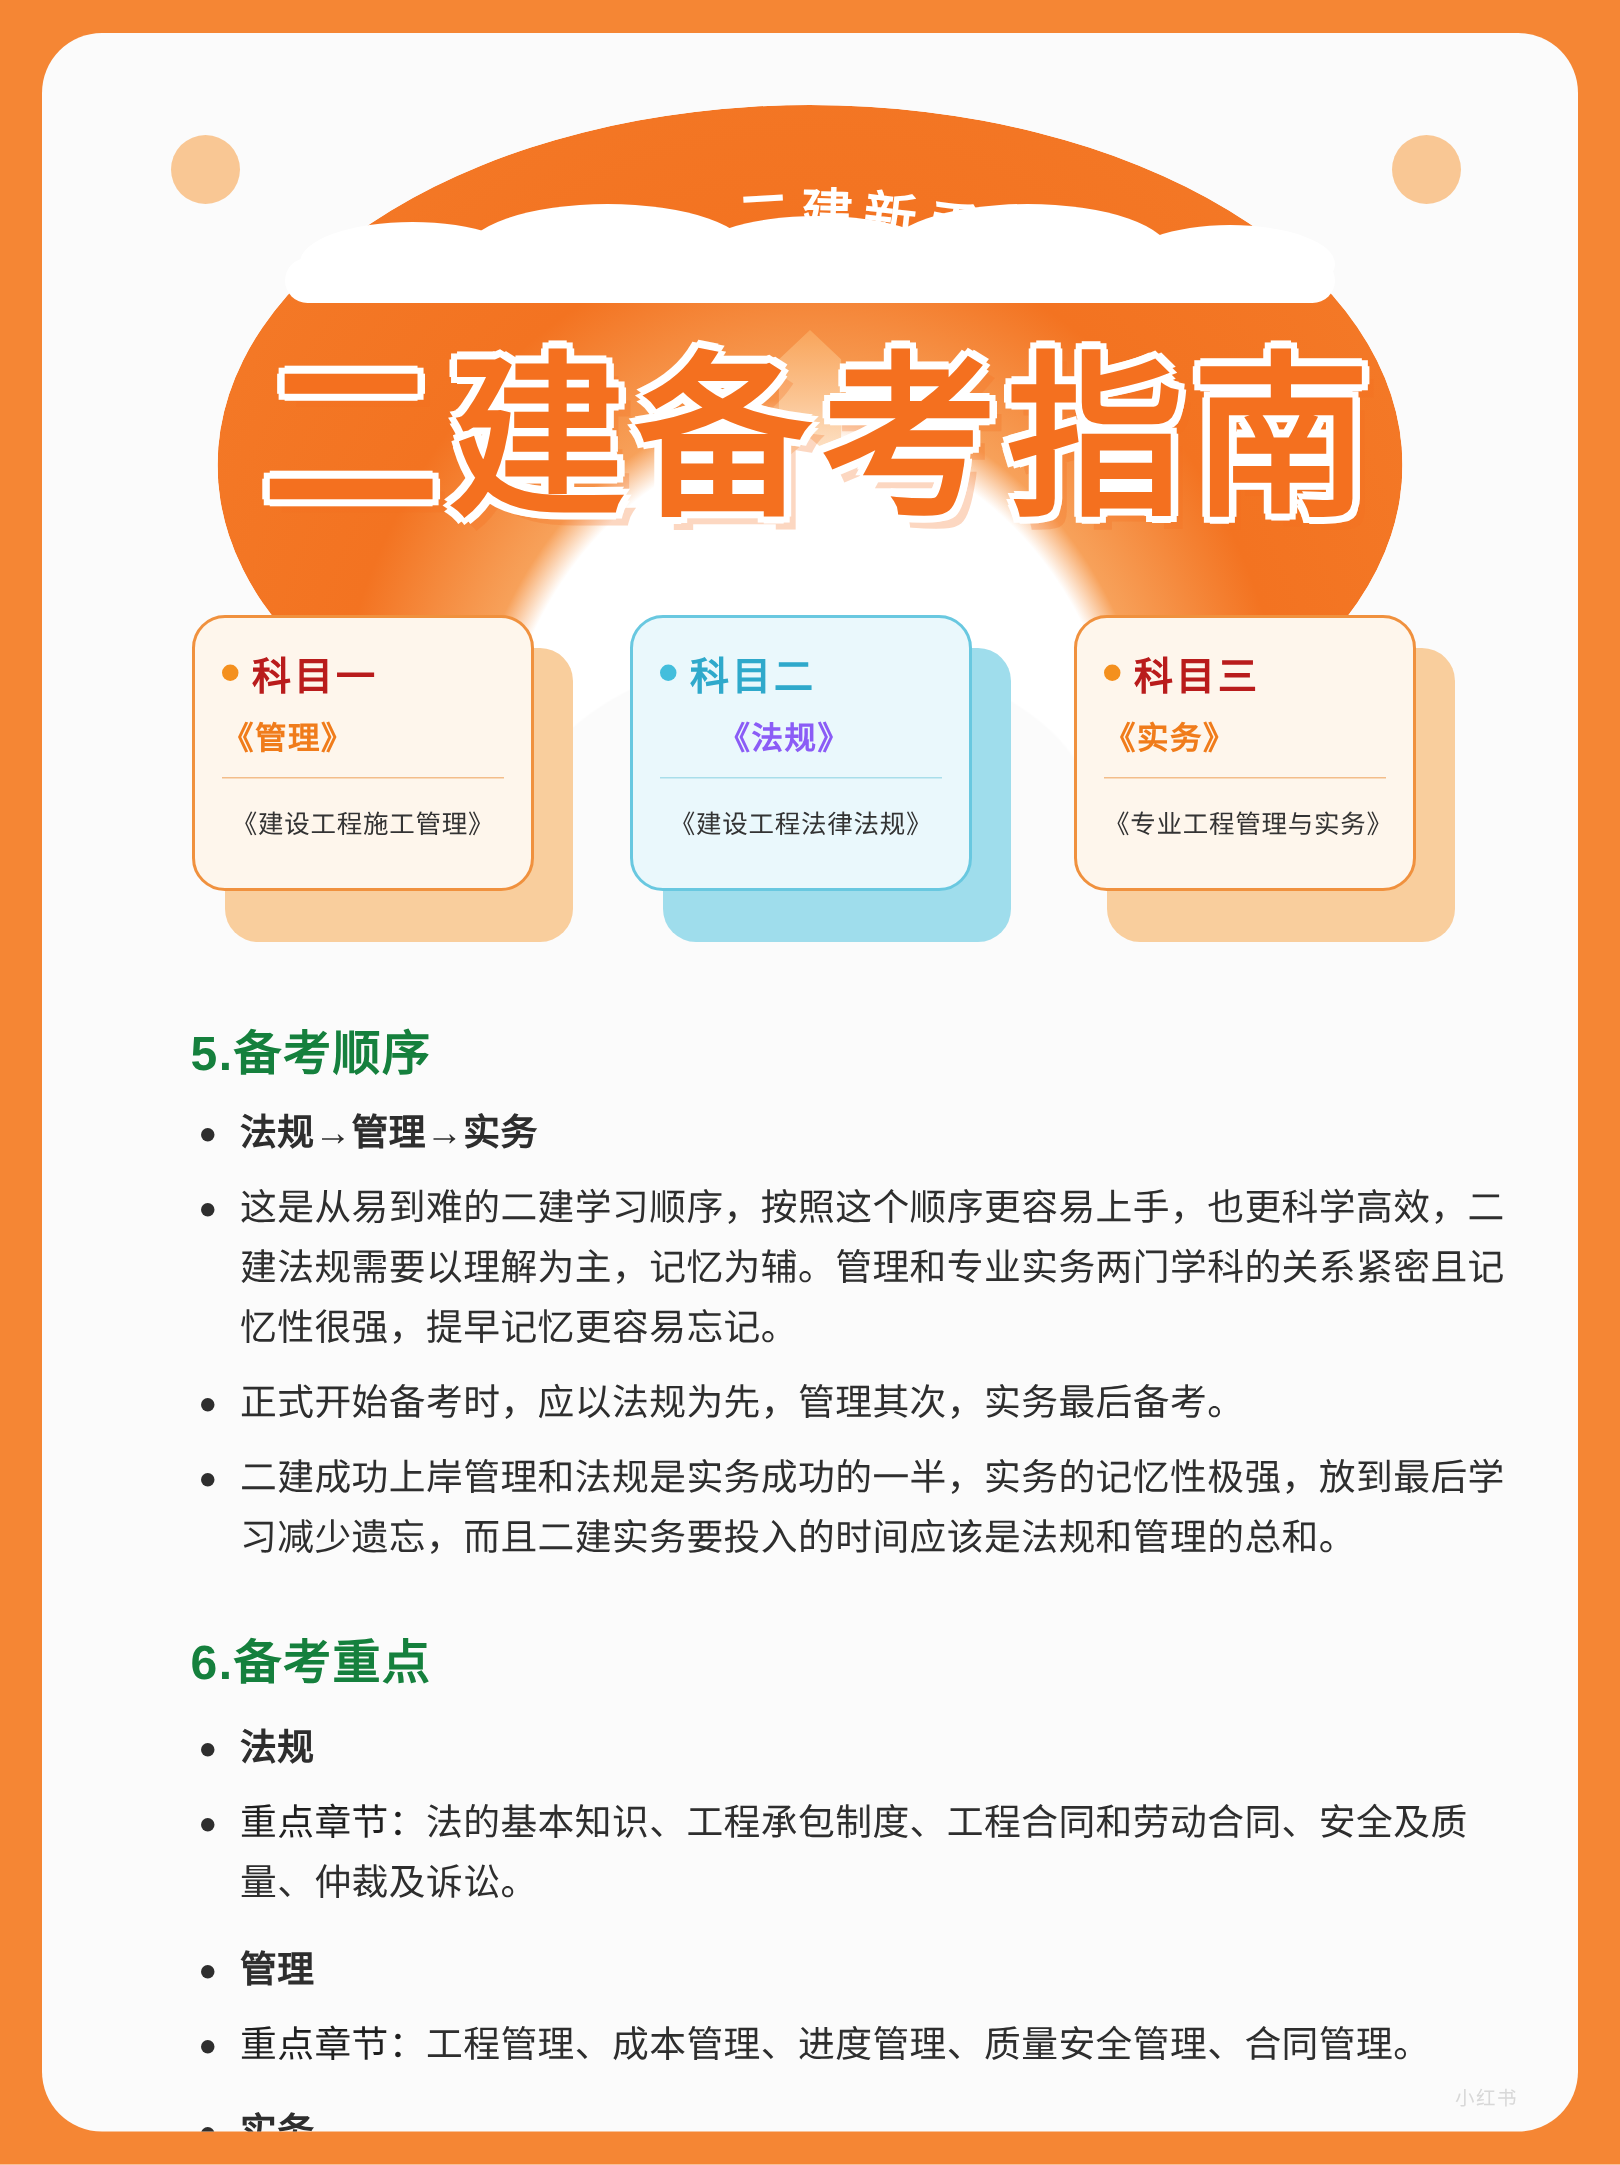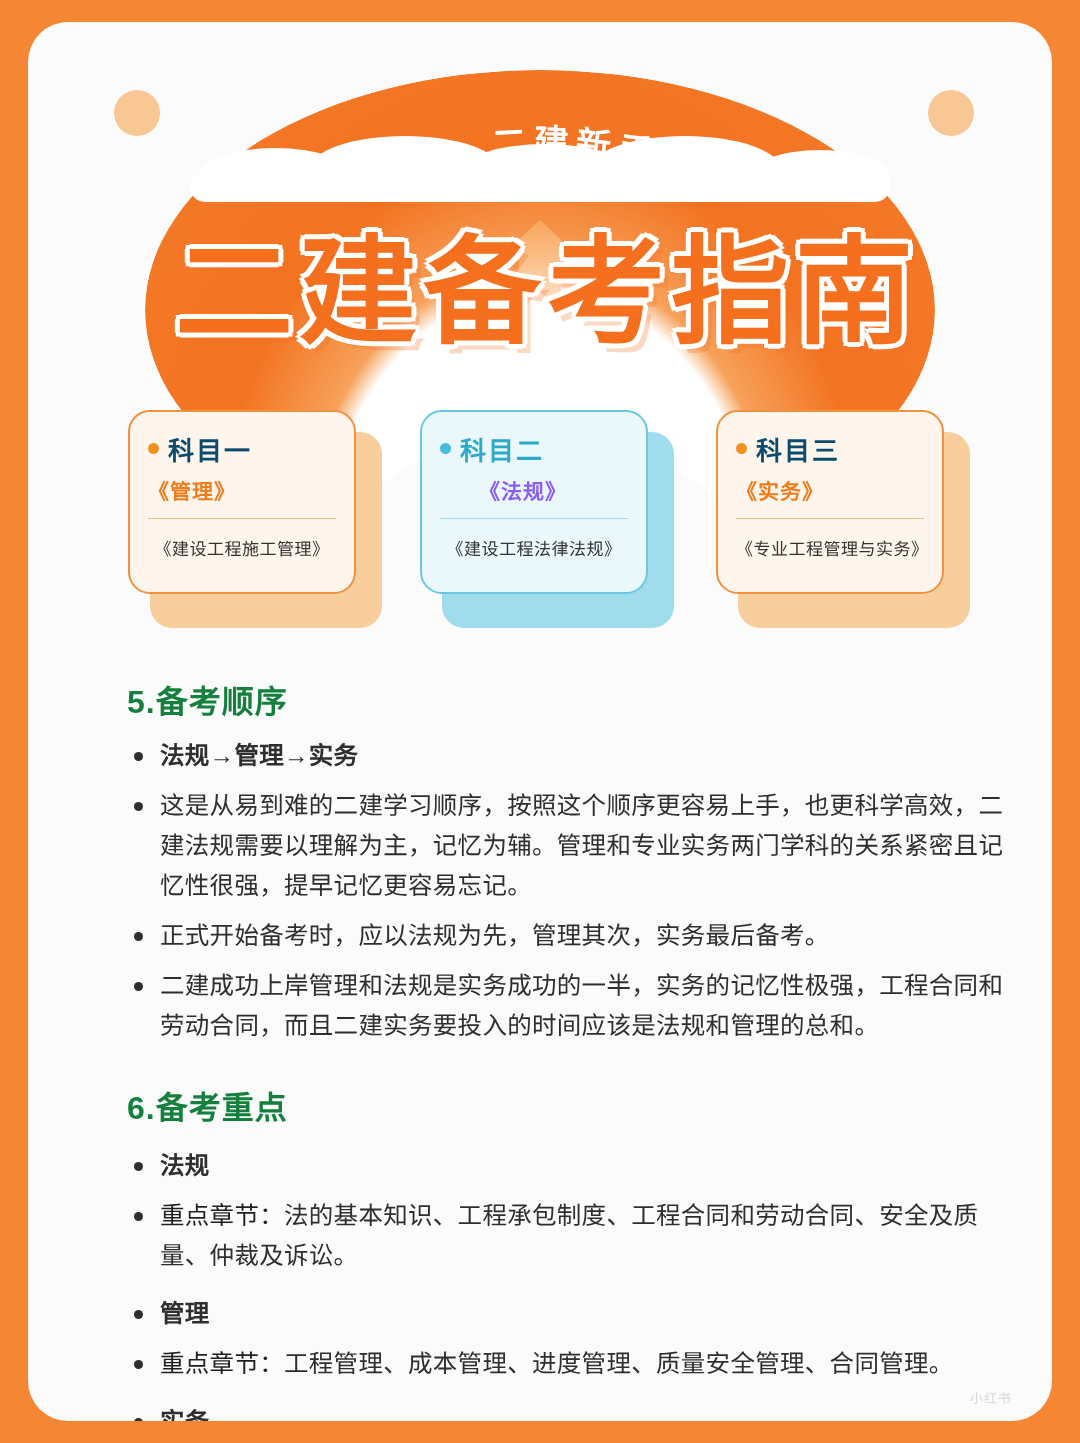--- a/index.html
+++ b/index.html
@@ -178,21 +178,21 @@
     font-size: 17px;
     text-align: center;
     color: #333333;
     letter-spacing: .5px;
   }
 
   
   .c-orange .card { background: #FEF6EC; border-color: #F0913E; }
   .c-orange .card-shadow { background: #F9CE9D; }
   .c-orange .bullet { background: #F4901E; }
-  .c-orange .subject { color: #0c4a6e; }
+  .c-orange .subject { color: #b91c1c; }
   .c-orange .shortname { color: #F07C1B; }
   .c-orange .divider { background: #F3BD8A; }
 
   
   .c-blue .card { background: #EAF8FC; border-color: #69C8E0; }
   .c-blue .card-shadow { background: #9FDDEC; }
   .c-blue .bullet { background: #44BEDC; }
   .c-blue .subject { color: #2FA9CB; }
   .c-blue .shortname { color: #8b5cf6; margin-left: 39px; }
   .c-blue .divider { background: #A9DEEA; }
@@ -337,21 +337,21 @@
 
   </div>
 
   <div class="content">
 
     <div class="section-heading">5.备考顺序</div>
     <ul class="list">
       <li class="accent">法规→管理→实务</li>
       <li>这是从易到难的二建学习顺序，按照这个顺序更容易上手，也更科学高效，二建法规需要以理解为主，记忆为辅。管理和专业实务两门学科的关系紧密且记忆性很强，提早记忆更容易忘记。</li>
       <li>正式开始备考时，应以法规为先，管理其次，实务最后备考。</li>
-      <li>二建成功上岸管理和法规是实务成功的一半，实务的记忆性极强，工程合同和劳动合同，而且二建实务要投入的时间应该是法规和管理的总和。</li>
+      <li>二建成功上岸管理和法规是实务成功的一半，实务的记忆性极强，放到最后学习减少遗忘，而且二建实务要投入的时间应该是法规和管理的总和。</li>
     </ul>
 
     <div class="section-heading sec-gap">6.备考重点</div>
     <ul class="list">
       <li class="sub-accent">法规</li>
       <li><span class="kw">重点章节：</span><span>法的基本知识、工程承包制度、工程合同和劳动合同、安全及质量、仲裁及诉讼。</span></li>
       <li class="sub-accent">管理</li>
       <li><span class="kw">重点章节：</span><span>工程管理、成本管理、进度管理、质量安全管理、合同管理。</span></li>
       <li class="sub-accent">实务</li>
 

